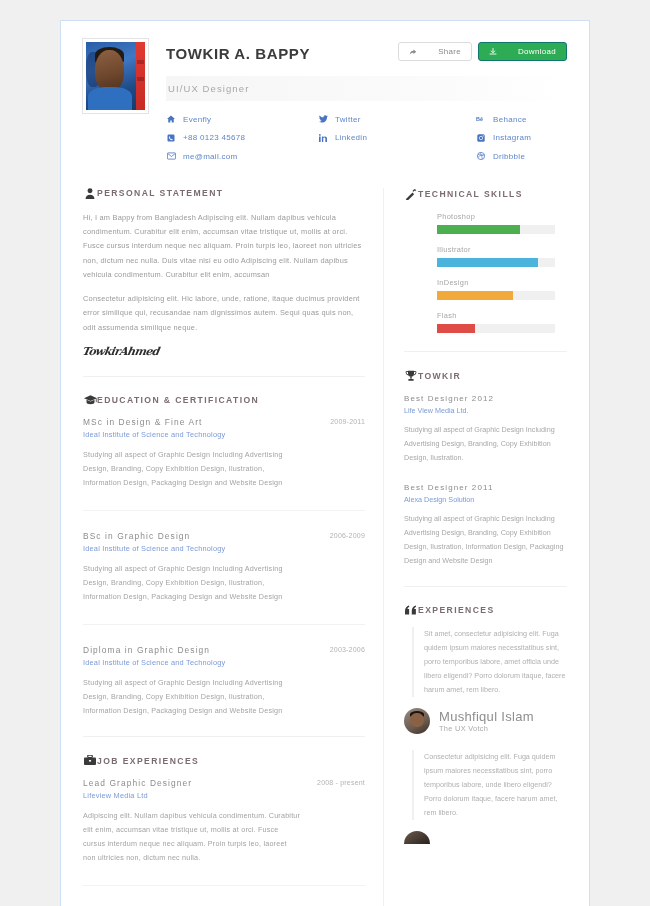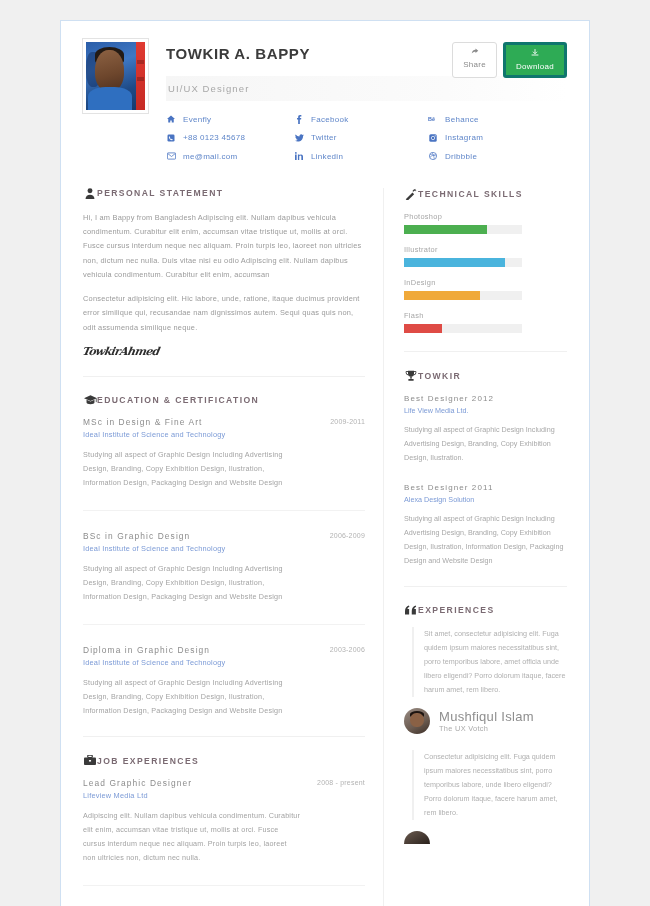--- a/index.html
+++ b/index.html
@@ -70,37 +70,37 @@
   .avatar .redbar::before { top: 26%; }
   .avatar .redbar::after  { top: 52%; }
 
   .head-main { flex: 1; padding-left: 18px; position: relative; }
   .name {
     font-size: 15px; font-weight: bold; letter-spacing: .6px;
     color: #3b3b3b; padding-top: 6px;
   }
   .actions { position: absolute; right: 0; top: 3px; display: flex; gap: 6px; }
   .btn {
-    display: inline-flex; align-items: center; gap: 5px;
+    display: inline-flex; align-items: center; gap: 21px;
     font-size: 8px; padding: 4px 10px; border-radius: 3px;
-    letter-spacing: .3px; cursor: pointer; white-space: nowrap; flex-direction: column;
+    letter-spacing: .3px; cursor: pointer; white-space: nowrap;
   }
   .btn-share { background:#fff; border:1px solid #dcdcdc; color:#8a8a8a; }
-  .btn-download { background:#2eab55; border:3px solid #0f766e; color:#fff; }
+  .btn-download { background:#2eab55; border:1px solid #0f766e; color:#fff; }
   .btn svg { display:block; }
 
   .title-band {
     margin-top: 14px;
     background: linear-gradient(90deg,#f6f6f6 0%,#fbfbfb 70%,#ffffff 100%);
     padding: 7px 0 7px 2px;
     font-size: 9.5px; letter-spacing: 1.1px; color: #a8a8a8;
   }
 
   .contacts {
-    display: flex; margin-top: 9px; padding-bottom: 4px;
+    display: flex; margin-top: 9px; padding-bottom: 4px; gap: 24px;
   }
   .contact-col { flex: 1; }
   .contact-col:nth-child(1) { flex: 0 0 128px; }
   .contact-col:nth-child(2) { flex: 0 0 134px; }
   .c-item {
     display: flex; align-items: center; gap: 7px;
     font-size: 8px; color: #5f86c9; letter-spacing: .3px;
     height: 18.5px; cursor: pointer;
   }
   .c-item .ico { width: 10px; display: flex; justify-content: center; color: #4a74c2; }
@@ -122,21 +122,21 @@
     font-size: 7.4px; line-height: 1.95; color: #9a9a9a; letter-spacing: .22px;
     margin-bottom: 9px;
   }
   .signature {
     font-family: "DejaVu Serif", serif; font-style: italic; font-weight: bold;
     font-size: 11px; color: #2e2e2e; margin-top: 10px;
     transform: skewX(-12deg); letter-spacing: -.7px;
   }
 
   
-  .skill { margin-bottom: 11px; }
+  .skill { margin-bottom: 11px; margin-left: 33px; }
   .skill-name { font-size: 7.4px; color: #a6a6a6; margin-bottom: 4px; letter-spacing:.3px; }
   .bar-track { height: 9px; background: #f0f0f0; width: 118px; }
   .bar-fill  { height: 9px; }
 
   
   .entry { position: relative; padding-right: 64px; }
   .entry + .entry-sep { border-top: 1px solid #f2f2f2; margin: 20px 0; }
   .e-title {
     font-size: 8.4px; color: #8c8c8c; letter-spacing: 1.1px; margin-bottom: 3px;
   }
@@ -239,28 +239,20 @@
                     <path d="M1.6 2.2L9 8l7.4-5.8" fill="none" stroke="#4a74c2" stroke-width="1.5"></path>
                   </svg>
                 </span>
             <span>me@mail.com</span>
           </div>
         </div>
 
         <div class="contact-col">
           <div class="c-item">
             <span class="ico">
-                  <svg width="6" height="9" viewBox="0 0 9 16">
-                    <path d="M6 5.3V3.8c0-.7.2-1.1 1.2-1.1h1.5V0H6.3C3.8 0 3 1.5 3 3.6v1.7H1V8h2v8h3V8h2.2l.3-2.7z" fill="#4a74c2"></path>
-                  </svg>
-                </span>
-            <span>Facebook</span>
-          </div>
-          <div class="c-item">
-            <span class="ico">
                   <svg width="9" height="8" viewBox="0 0 18 15">
                     <path d="M18 1.8a7 7 0 01-2.1.6 3.7 3.7 0 001.6-2 7.3 7.3 0 01-2.3.9A3.6 3.6 0 009 4.6 10.3 10.3 0 011.2.7a3.6 3.6 0 001.1 4.8 3.6 3.6 0 01-1.6-.5 3.6 3.6 0 002.9 3.6 3.6 3.6 0 01-1.6.1 3.6 3.6 0 003.4 2.5A7.3 7.3 0 010 13.1a10.3 10.3 0 005.6 1.6c6.7 0 10.4-5.6 10.4-10.4v-.5A7.4 7.4 0 0018 1.8z" fill="#4a74c2"></path>
                   </svg>
                 </span>
             <span>Twitter</span>
           </div>
           <div class="c-item">
             <span class="ico">
                   <svg width="8" height="8" viewBox="0 0 16 16">
                     <rect x="0" y="5" width="3.3" height="11" fill="#4a74c2"></rect>

